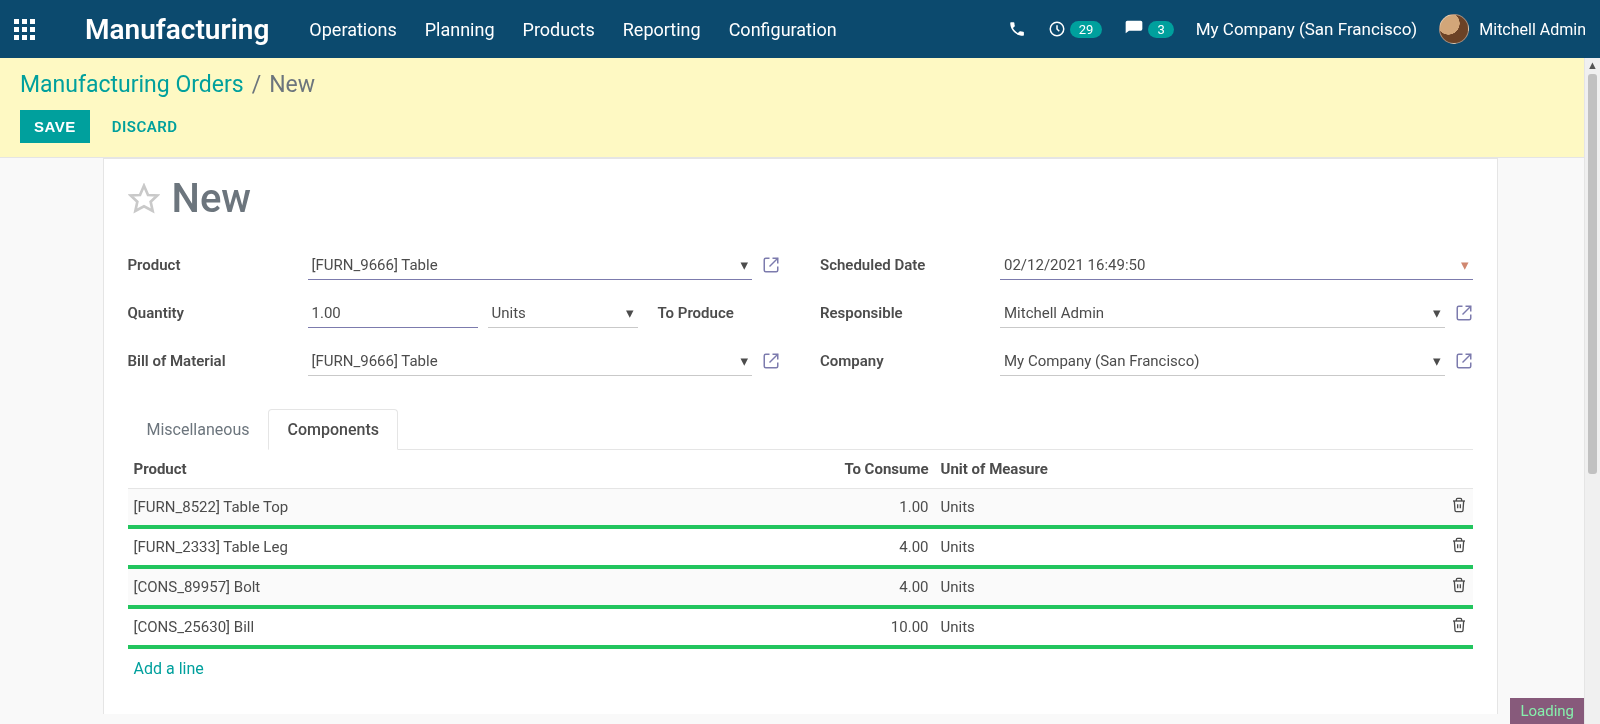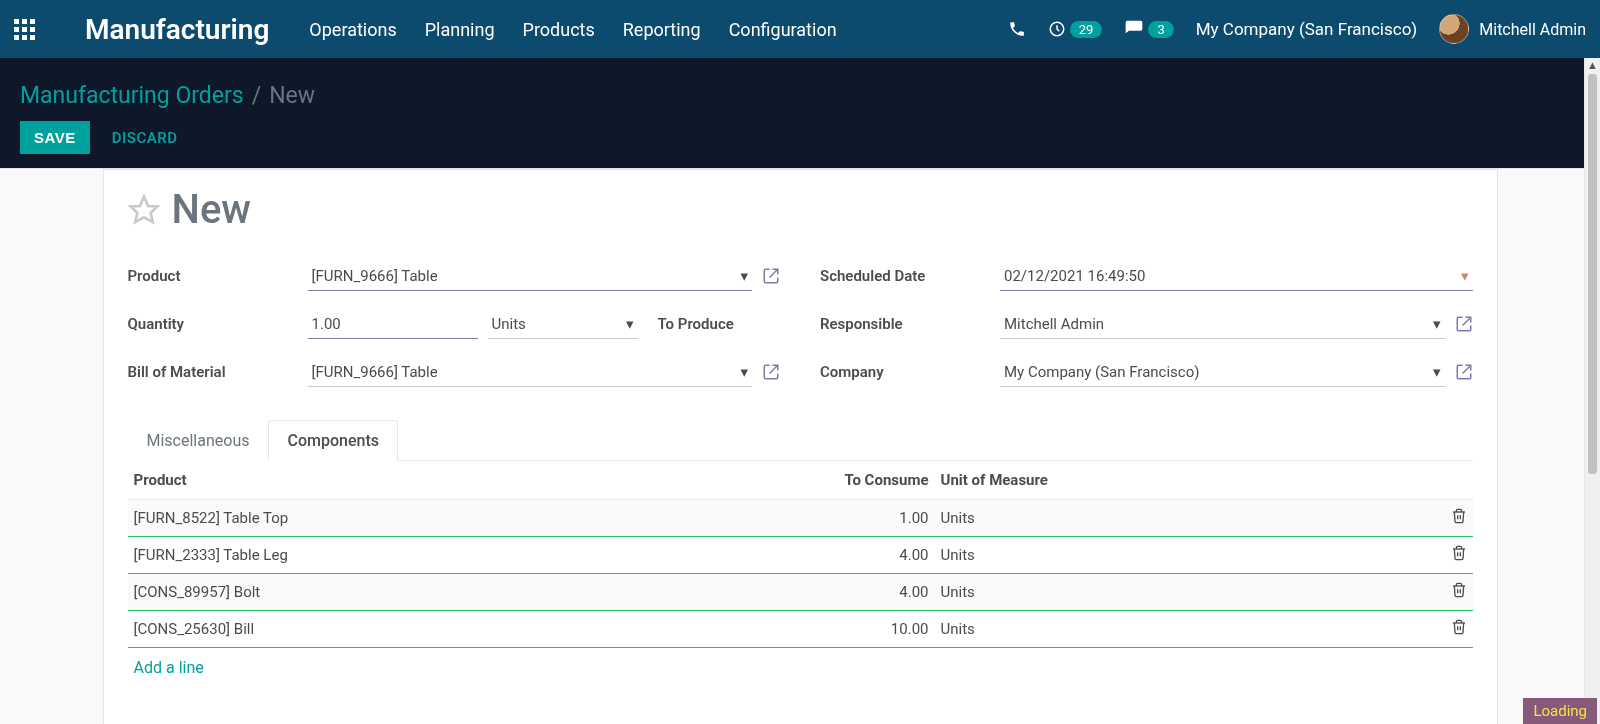--- a/index.html
+++ b/index.html
@@ -18,21 +18,21 @@
   .icon-btn { display: inline-flex; align-items: center; cursor: pointer; }
 
   .badge-pair { display: inline-flex; align-items: center; background: transparent; }
   .badge-pill { background: #00a09d; color: #fff; font-size: 13px; font-weight: 400; padding: 1px 9px; border-radius: 11px; margin-left: 4px; }
 
   .company { font-size: 17px; cursor: pointer; }
   .user { display: flex; align-items: center; gap: 10px; cursor: pointer; }
   .avatar { width: 30px; height: 30px; border-radius: 50%; background: radial-gradient(circle at 30% 30%, #d2a679 0 40%, #6b4226 41% 100%); border: 1px solid rgba(255,255,255,.4); }
 
   
-  .control-bar { background: #0f172a; border-bottom: 1px solid #e5e5e5; padding: 24px 20px 14px 20px; }
+  .control-bar { background: #fef9c3; border-bottom: 1px solid #e5e5e5; padding: 13px 20px 14px 20px; }
   .breadcrumb { display: flex; align-items: center; gap: 8px; font-size: 23px; margin-bottom: 12px; }
   .breadcrumb .crumb-root { color: #00a09d; cursor: pointer; }
   .breadcrumb .sep { color: #6c757d; }
   .breadcrumb .current { color: #6c757d; }
   .actions { display: flex; align-items: center; gap: 22px; }
   .btn-primary { background: #00a09d; color: #fff; border: none; font-weight: 700; padding: 8px 14px; font-size: 15px; cursor: pointer; letter-spacing: .5px; }
   .link-action { color: #00a09d; font-weight: 600; font-size: 15px; cursor: pointer; letter-spacing: .5px; }
 
   
   .sheet-wrap { padding: 0 0 0 0; height: calc(100% - 58px - 110px); overflow-y: auto; }
@@ -58,33 +58,33 @@
 
   
   .tabs { display: flex; border-bottom: 1px solid #e5e5e5; }
   .tab { padding: 10px 18px; font-size: 16px; color: #6c757d; cursor: pointer; border: 1px solid transparent; border-bottom: none; position: relative; top: 1px; background: #fff;}
   .tab.active { color: #4c4c4c; border-color: #e5e5e5; border-bottom: 1px solid #fff; border-radius: 4px 4px 0 0; font-weight:500; }
 
   
   table.list { width: 100%; border-collapse: collapse; font-size: 15px; color:#4c4c4c; }
   table.list th { text-align: left; font-weight: 700; padding: 10px 6px; border-bottom: 1px solid #e5e5e5; }
   table.list th.right { text-align: right; }
-  table.list td { padding: 8px 6px; border-bottom: 1px solid #22c55e; }
+  table.list td { padding: 8px 6px; border-bottom: 4px solid #22c55e; }
   table.list tbody tr:nth-child(odd){ background:#fafafa;}
   table.list td.right { text-align: right; }
   .trash { color: #4c4c4c; cursor: pointer; }
   .add-line { color: #00a09d; cursor: pointer; padding: 10px 6px; display:inline-block; }
 
   
   .scrollbar { position: absolute; right: 0; top: 58px; bottom: 0; width: 16px; background: #f0f0f0; border-left: 1px solid #e5e5e5; }
   .scrollbar .arrow { height: 16px; text-align: center; font-size: 11px; color: #555; cursor: pointer; line-height: 16px; }
   .scrollbar .thumb { background: #c1c1c1; margin: 0 3px; border-radius: 3px; height: 400px; }
 
   
-  .loading { position: absolute; right: 3px; bottom: 0; background: #875a7b; color: #fde047; padding: 4px 10px; font-size: 15px; }
+  .loading { position: absolute; right: 16px; bottom: 0; background: #875a7b; color: #86efac; padding: 4px 10px; font-size: 15px; }
 
   
   .qty-wrap { display:flex; width:340px; gap:10px; }
   .qty-wrap .m2o:first-child{ flex: 0 0 170px; }
 </style>
 </head>
 <body>
 
 <div class="navbar">
   <div class="apps-icon">

